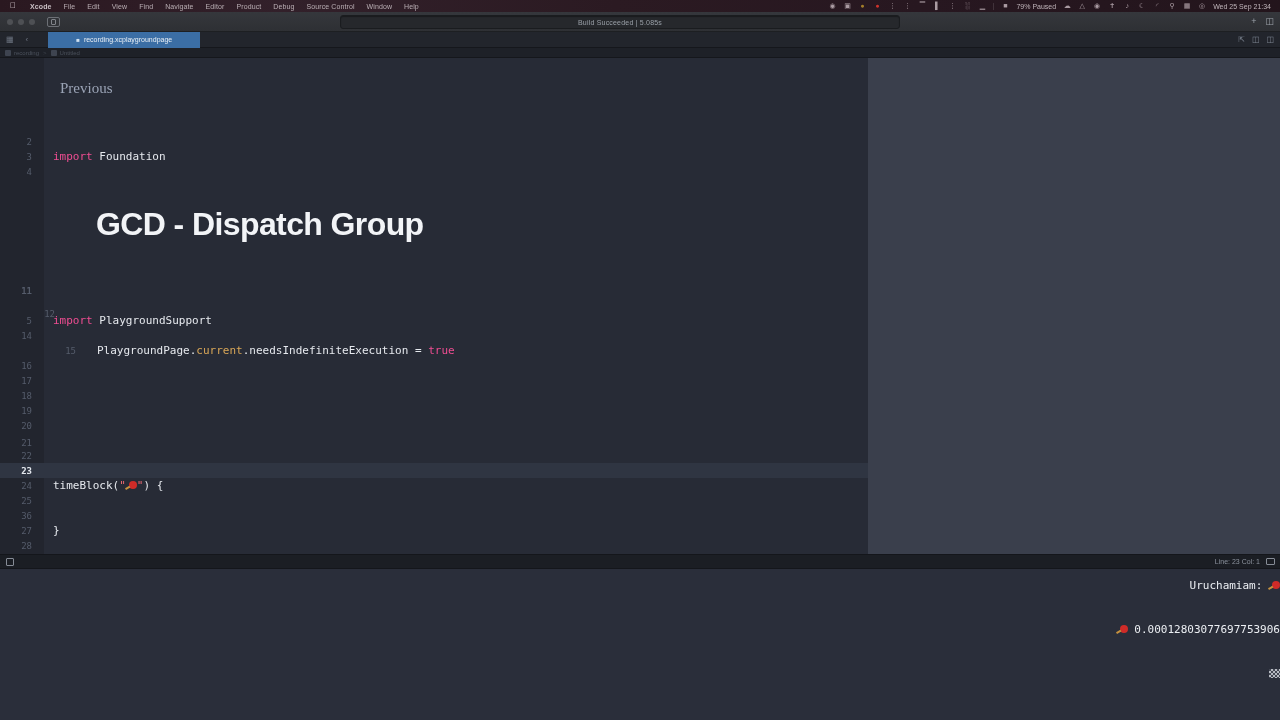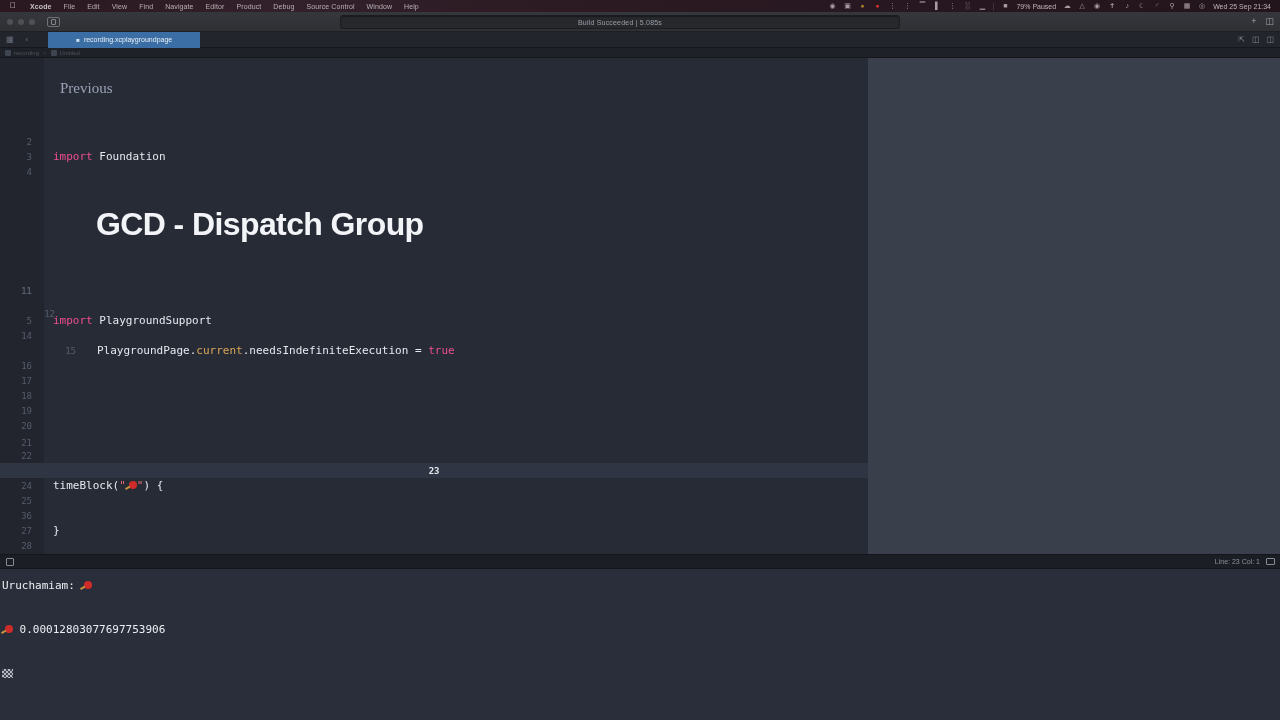--- a/index.html
+++ b/index.html
@@ -145,21 +145,21 @@
   .code-lines {
     position: absolute; left: 0; top: 0;
     width: 868px;
     font-family: "DejaVu Sans Mono", monospace;
     font-size: 11px;
   }
   .cl {
     position: absolute; left: 0; width: 868px; height: 15px;
     display: flex; align-items: center;
   }
-  .cl.current { background: #2f3542; justify-content: center; }
+  .cl.current { background: #2f3542; }
   .cl .num {
     width: 38px; text-align: right; padding-right: 6px;
     font-family: "DejaVu Sans Mono", monospace;
     font-size: 9px; color: #555c6b;
     flex: 0 0 38px;
   }
   .cl.current .num { color: #e4e8ee; font-weight: bold; }
   .cl .src {
     padding-left: 15px; white-space: pre;
     color: #e6e9ee; font-size: 11px;
@@ -196,21 +196,21 @@
   .console {
     position: absolute; top: 569px; left: 0;
     width: 1280px; height: 151px;
     background: #2a2e3a;
     font-family: "DejaVu Sans Mono", monospace;
     font-size: 11px;
     color: #eceff3;
     padding: 6px 0 0 2px;
     z-index: 15;
   }
-  .con-line { height: 22px; line-height: 22px; white-space: pre; }
+  .con-line { height: 22px; line-height: 22px; white-space: pre; text-align: right; }
   .emoji-red {
     display: inline-block; width: 11px; height: 9px;
     position: relative; vertical-align: -1px;
   }
   .emoji-red::before {
     content: ""; position: absolute; right: 0; top: 0;
     width: 8px; height: 8px; border-radius: 50%;
     background: #cf2b28;
   }
   .emoji-red::after {

